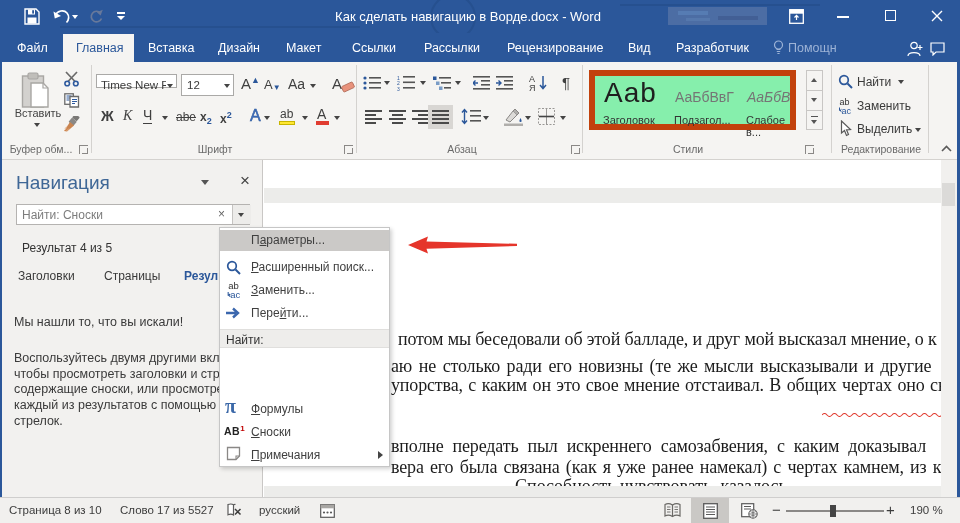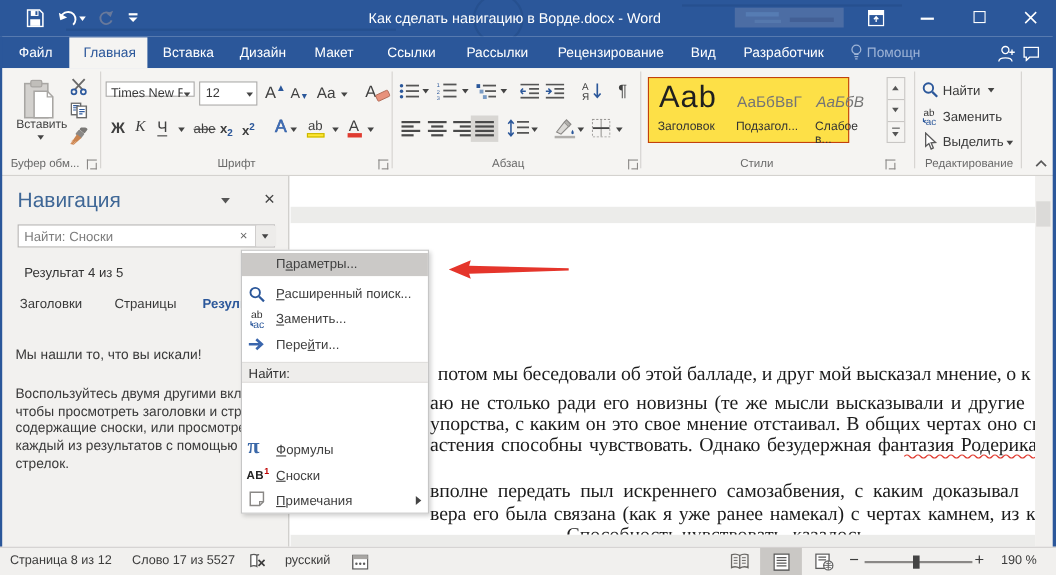--- a/index.html
+++ b/index.html
@@ -260,21 +260,21 @@
   <div class="abs td" style="left:525px;top:54px;border-left-width:3px;border-right-width:3px"></div>
   <svg class="abs" style="left:538px;top:46px" width="17" height="17" viewBox="0 0 17 17">
     <rect x="0.5" y="0.5" width="16" height="16" fill="none" stroke="#9a9896" stroke-width="1" stroke-dasharray="2 1.5"></rect>
     <path d="M8.5 1 v15 M1 8.5 h15" stroke="#9a9896" stroke-width="1"></path>
     <rect x="1" y="7.7" width="15" height="1.6" fill="#444"></rect>
   </svg>
   <div class="abs td" style="left:560px;top:54px;border-left-width:3px;border-right-width:3px"></div>
   <div class="glabel" style="left:407px;width:110px">Абзац</div>
   <div class="launcher" style="left:571px;top:83px"></div>
 
-  <div class="abs" style="left:589px;top:8px;width:183px;height:60px;background:#fde047;border:1px solid #c2410c">
+  <div class="abs" style="left:589px;top:8px;width:207px;height:60px;background:#86efac;border:6px solid #c2410c">
     <div class="abs" style="left:9px;top:1px;font-size:28px;color:#1f1f1f;font-weight:400;letter-spacing:1px">Aab</div>
     <div class="abs" style="left:8px;top:38px;font-size:11px;color:#333">Заголовок</div>
     <div class="abs" style="left:80px;top:13px;font-size:14px;color:#757575">АаБбВвГ</div>
     <div class="abs" style="left:79px;top:38px;font-size:11px;color:#333">Подзагол...</div>
     <div class="abs" style="left:152px;top:13px;font-size:14px;color:#757575;font-style:italic">АаБбВ</div>
     <div class="abs" style="left:151px;top:38px;font-size:11px;color:#333">Слабое в...</div>
   </div>
   <div class="abs" style="left:806px;top:8px;width:17px;height:60px;border:1px solid #c8c6c4;background:#f5f4f2">
     <div class="abs tu" style="left:4px;top:7px;border-bottom-color:#555"></div>
     <div class="abs" style="left:0;top:19px;width:15px;height:1px;background:#c8c6c4"></div>
@@ -329,21 +329,20 @@
   <div class="abs" style="left:14px;top:191px;font-size:12.5px;color:#3a3a3a;line-height:15.7px;white-space:nowrap">Воспользуйтесь двумя другими вкладками,<br>чтобы просмотреть заголовки и страницы,<br>содержащие сноски, или просмотреть<br>каждый из результатов с помощью<br>стрелок.</div>
 </div>
 
 <div id="docarea" class="abs" style="left:264px;top:160px;width:677px;height:337px;background:#fff;overflow:hidden">
   <div class="abs" style="left:0;top:28px;width:677px;height:15px;background:#ececea"></div>
   <div class="abs" style="left:0;top:326px;width:677px;height:11px;background:#ececea"></div>
   <div id="page" class="abs" style="left:0;top:43px;width:677px;height:283px;background:#fff;overflow:hidden;font-family:'Liberation Serif',serif;font-size:18px;color:#1c1c1c">
     <div class="abs dl" style="left:134px;top:127px;word-spacing:0px">потом мы беседовали об этой балладе, и друг мой высказал мнение, о к</div>
     <div class="abs dl" style="left:127px;top:154px;word-spacing:2.25px">аю не столько ради его новизны (те же мысли высказывали и другие</div>
     <div class="abs dl" style="left:127px;top:173px;word-spacing:1.1px">упорства, с каким он это свое мнение отстаивал. В общих чертах оно св</div>
-    <div class="abs dl" style="left:127px;top:192px;word-spacing:1.8px">астения способны чувствовать. Однако безудержная фантазия Родерика</div>
     <div class="abs dl" style="left:127px;top:234px;word-spacing:4.6px">вполне передать пыл искреннего самозабвения, с каким доказывал</div>
     <div class="abs dl" style="left:127px;top:255px;word-spacing:1.85px">вера его была связана (как я уже ранее намекал) с чертах камнем, из к</div>
     <div class="abs" style="left:251px;top:273px;white-space:nowrap">Способность чувствовать, казалось</div>
     <svg class="abs" style="left:558px;top:210px" width="120" height="4" viewBox="0 0 120 4">
       <path d="M0 2 q2.5 -3 5 0 t5 0 t5 0 t5 0 t5 0 t5 0 t5 0 t5 0 t5 0 t5 0 t5 0 t5 0 t5 0 t5 0 t5 0 t5 0 t5 0 t5 0 t5 0 t5 0 t5 0 t5 0 t5 0 t5 0" fill="none" stroke="#e03c31" stroke-width="1.1"></path>
     </svg>
   </div>
 </div>
 
 <div class="abs" style="left:941px;top:160px;width:16px;height:337px;background:#f1f0ee">
@@ -397,21 +396,21 @@
     <span class="txt"><u>П</u>римечания</span>
     <div style="position:absolute;left:158px;top:7px;width:0;height:0;border-top:4px solid transparent;border-bottom:4px solid transparent;border-left:5px solid #444"></div>
   </div>
 </div>
 
 <svg class="abs" style="left:405px;top:233px" width="115" height="22" viewBox="0 0 115 22">
   <path d="M3 12 L23 3.5 L21.5 8.6 L112 10.8 L112 13 L21.5 15.8 L23 20.5 Z" fill="#e5352b"></path>
 </svg>
 
 <div id="statusbar" class="abs" style="left:0;top:497px;width:960px;height:26px;background:#f1f0ee;border-top:1px solid #cfcecd">
-  <div class="abs" style="left:9px;top:6px;font-size:11.5px;color:#3c3c3c">Страница 8 из 12</div>
+  <div class="abs" style="left:9px;top:6px;font-size:11.5px;color:#3c3c3c">Страница 8 из 10</div>
   <div class="abs" style="left:120px;top:6px;font-size:11.5px;color:#3c3c3c">Слово 17 из 5527</div>
   <svg class="abs" style="left:227px;top:5px" width="15" height="14" viewBox="0 0 15 14">
     <path d="M1 1.5 C3 0.8 5 0.8 6.5 1.8 V12 C5 11 3 11 1 11.8 Z" fill="#fff" stroke="#5a5a5a" stroke-width="1.2"></path>
     <path d="M6.5 1.8 C7.5 1.2 8 1.2 8.5 1.5" fill="none" stroke="#5a5a5a" stroke-width="1.2"></path>
     <path d="M8 6 l5.5 5.5 M13.5 6 l-5.5 5.5" stroke="#3c3c3c" stroke-width="1.5"></path>
   </svg>
   <div class="abs" style="left:259px;top:6px;font-size:11.5px;color:#3c3c3c">русский</div>
   <svg class="abs" style="left:320px;top:6px" width="15" height="14" viewBox="0 0 15 14">
     <rect x="0.7" y="0.7" width="13.6" height="12.6" fill="#fff" stroke="#5a5a5a" stroke-width="1.2"></rect>
     <rect x="0.7" y="0.7" width="13.6" height="3.6" fill="#a8a6a3"></rect>

